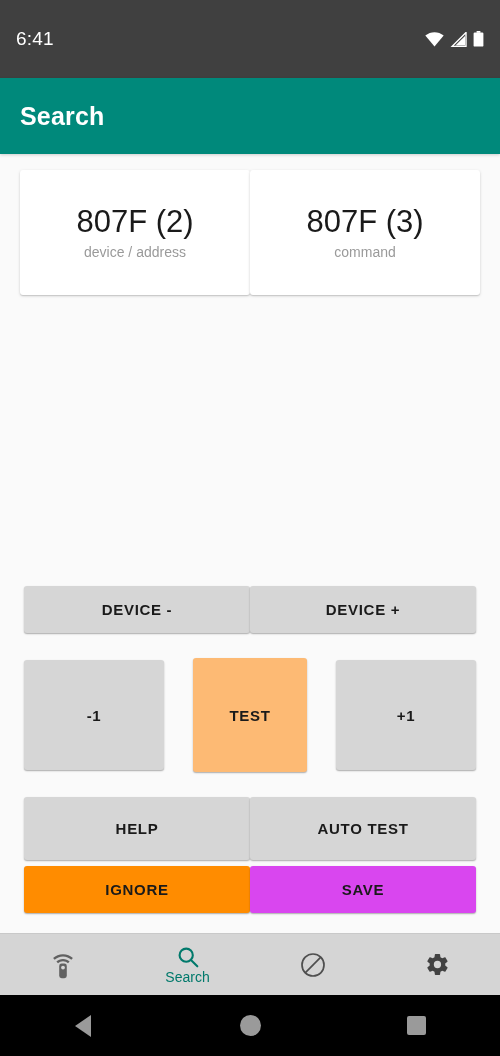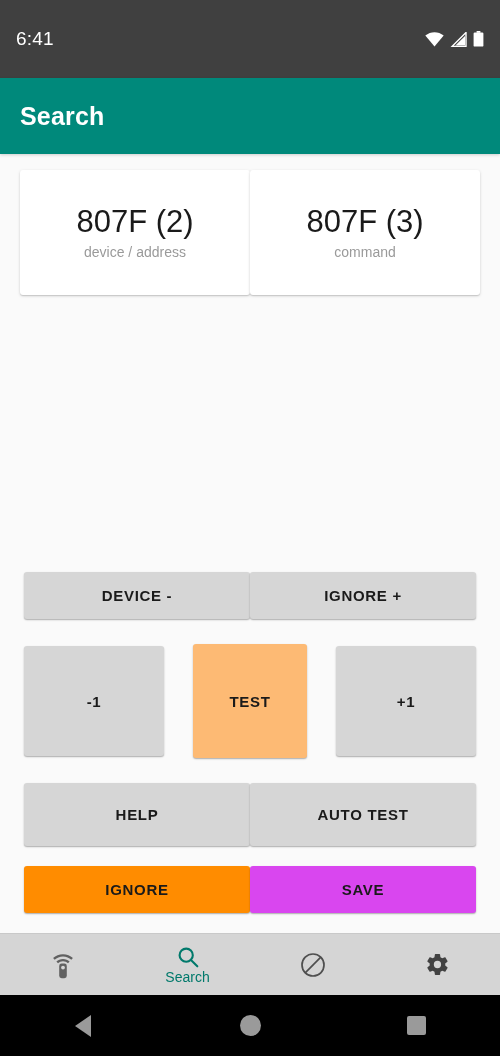--- a/index.html
+++ b/index.html
@@ -116,21 +116,21 @@
   }
   .btn-minus, .btn-plus { width:140px; height:110px; }
   .btn-test {
     width:114px; height:114px;
     background:#fdba74;
   }
 
   .row-help { margin-top:25px; }
   .row-help .btn { flex:1 1 0; height:63px; }
 
-  .row-save { margin-top:20px; }
+  .row-save { margin-top:6px; }
   .row-save .btn { flex:1 1 0; height:47px; }
   .btn-ignore { background:#FF8C00; }
   .btn-save   { background:#d946ef; }
 
   .bottom-pad { height:20px; }
 
   
   .bottom-nav {
     height:62px;
     background:#D5D5D5;
@@ -229,21 +229,21 @@
         <div class="card-label">command</div>
       </div>
     </div>
 
     <div class="spacer"></div>
 
     <div class="btn-rows">
 
       <div class="btn-row row-device">
         <button class="btn">DEVICE -</button>
-        <button class="btn">IGNORE +</button>
+        <button class="btn">DEVICE +</button>
       </div>
 
       <div class="btn-row row-test">
         <button class="btn btn-minus">-1</button>
         <button class="btn btn-test">TEST</button>
         <button class="btn btn-plus">+1</button>
       </div>
 
       <div class="btn-row row-help">
         <button class="btn">HELP</button>

